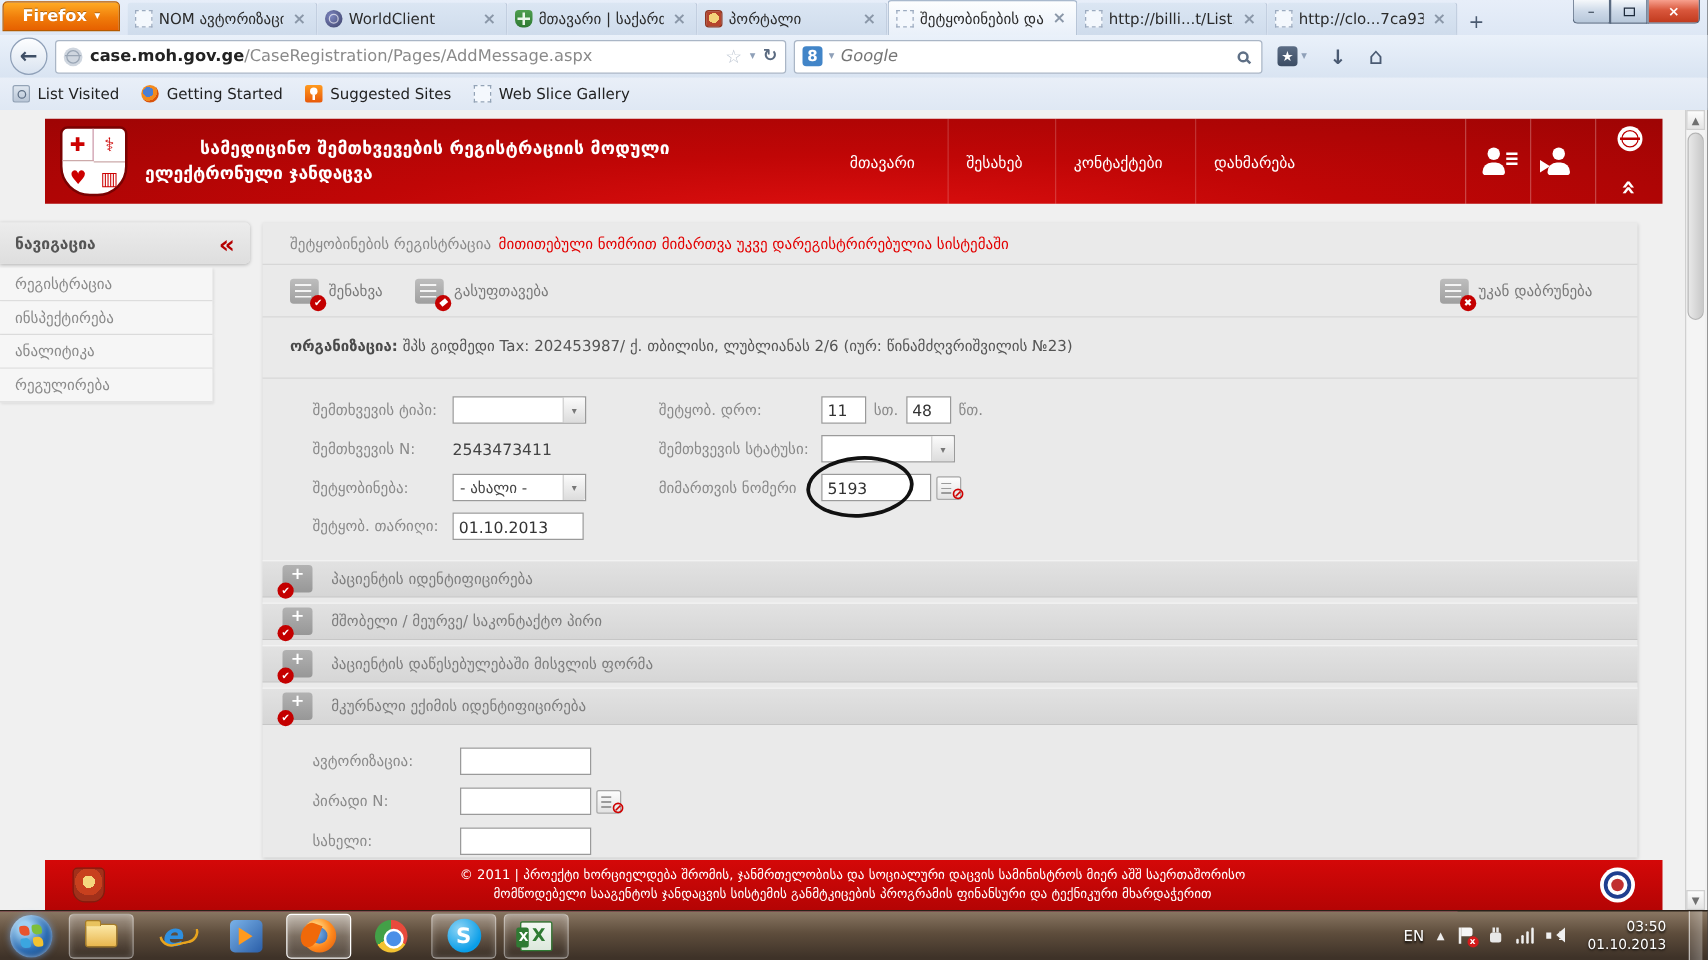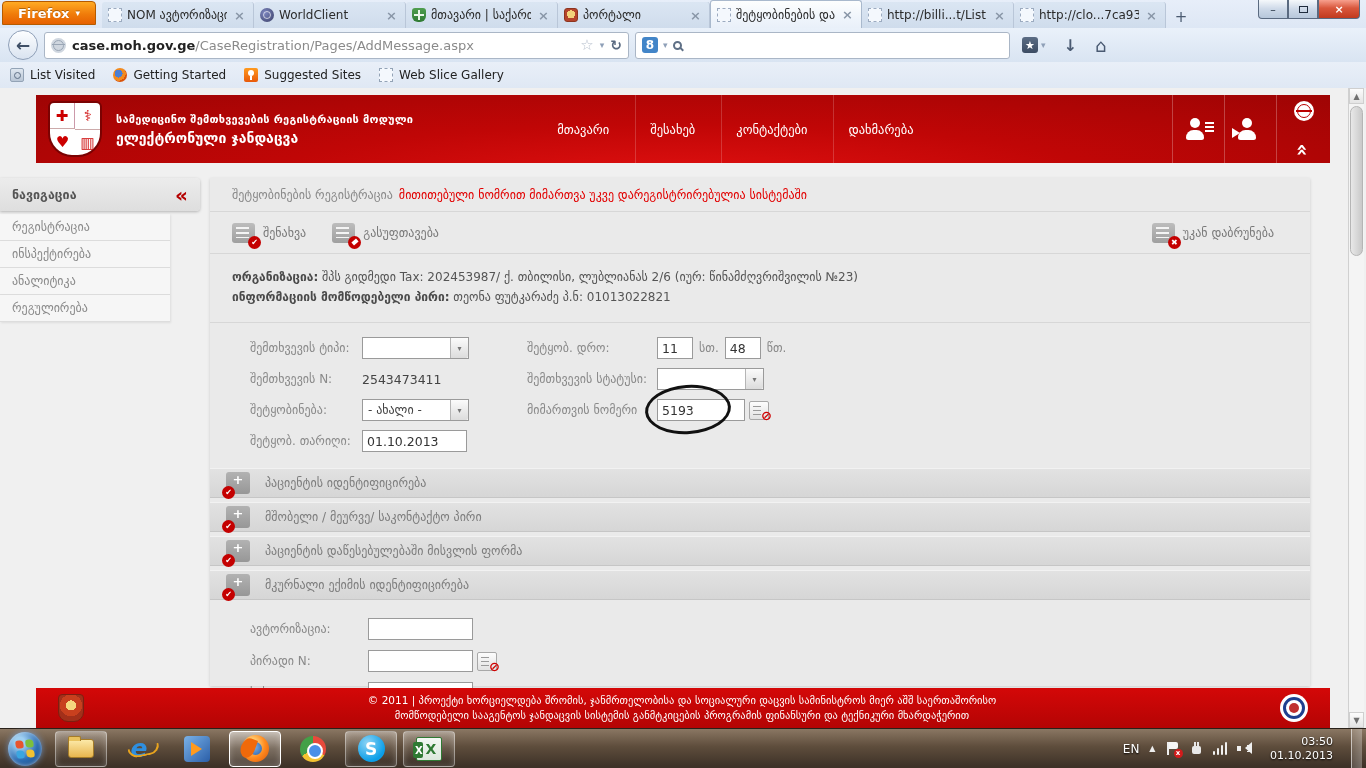--- a/index.html
+++ b/index.html
@@ -86,21 +86,21 @@
 
   #site-header { position:absolute; left:36px; top:7px; width:1294px; height:68px;
     background:radial-gradient(ellipse at 50% 120%, #e01010 0%, #c00606 45%, #9e0404 100%);
     display:flex; align-items:center; color:#fff; }
   .logo-shield { width:54px; height:56px; margin:0 14px 0 12px; background:#fff; border:2px solid #7a0202;
     border-radius:6px 6px 24px 24px; position:relative; display:grid; grid-template-columns:1fr 1fr; grid-template-rows:1fr 1fr; }
   .logo-shield span { display:flex; align-items:center; justify-content:center; color:#c00; font-size:15px; font-weight:bold; }
   .logo-shield .q1 { border-right:1px solid #c9a; border-bottom:1px solid #caa; }
   .logo-shield .q4 { border-top:1px solid #caa; }
   .site-titles { display:flex; flex-direction:column; gap:4px; }
-  .site-title1 { font-size:11px; font-weight:bold; letter-spacing:.2px; }
+  .site-title1 { font-size:14px; font-weight:bold; letter-spacing:.2px;margin-left:44px; }
   .site-title2 { font-size:14px; font-weight:bold; }
   #site-nav { display:flex; align-items:center; gap:12px; margin-left:130px; height:100%; }
   .nav-item { padding:0 14px; font-size:12.5px; display:flex; align-items:center; height:100%; cursor:pointer; border-left:1px solid rgba(255,255,255,.18); }
   .nav-item:first-child { border-left:none; }
   #header-right { margin-left:auto; display:flex; align-items:center; height:100%; }
   .hdr-userbtn { width:52px; height:100%; display:flex; align-items:center; justify-content:center; border-left:1px solid rgba(255,255,255,.25); cursor:pointer; position:relative; }
   .person { width:26px; height:22px; position:relative; }
   .person:before { content:""; position:absolute; left:4px; top:0; width:10px; height:10px; border-radius:50%; background:#fff; }
   .person:after { content:""; position:absolute; left:0; bottom:0; width:18px; height:10px; border-radius:9px 9px 3px 3px; background:#fff; }
   .person.lines i { position:absolute; right:-2px; top:4px; width:9px; height:2px; background:#fff; box-shadow:0 4px 0 #fff,0 8px 0 #fff; }
@@ -303,20 +303,21 @@
       <div class="urlbar">
         <span class="url-globe"></span>
         <span class="url-text"><b>case.moh.gov.ge</b><span>/CaseRegistration/Pages/AddMessage.aspx</span></span>
         <span class="url-star">☆</span>
         <span class="url-caret">▾</span>
         <span class="url-reload">↻</span>
       </div>
       <div class="searchbar">
         <span class="g8">8</span>
         <span class="url-caret">▾</span>
+        <input class="search-input" placeholder="Google" style="">
         <span class="magnifier"></span>
       </div>
       <div class="chrome-btn">
         <span class="bm-star">★</span>
         <span class="url-caret">▾</span>
       </div>
       <div class="chrome-btn">
         <span class="dl-arrow">↓</span>
       </div>
       <div class="chrome-btn">
@@ -416,24 +417,20 @@
               <span class="badge">✖</span>
             </span>
           <span>უკან დაბრუნება</span>
         </div>
       </div>
 
       <div id="info-block">
         <div class="info-line">
           <b>ორგანიზაცია:</b>
           <span>შპს გიდმედი Tax: 202453987/ ქ. თბილისი, ლუბლიანას 2/6 (იურ: წინამძღვრიშვილის №23)</span>
-        </div>
-        <div class="info-line">
-          <b>ინფორმაციის მომწოდებელი პირი:</b>
-          <span>თეონა ფუტკარაძე პ.ნ: 01013022821</span>
         </div>
       </div>
 
       <div id="form-grid">
 
         <span class="flabel">შემთხვევის ტიპი:</span>
         <div class="select">
             <span class="arr">▾</span>
           </div>
         <span class="flabel">შეტყობ. დრო:</span>

